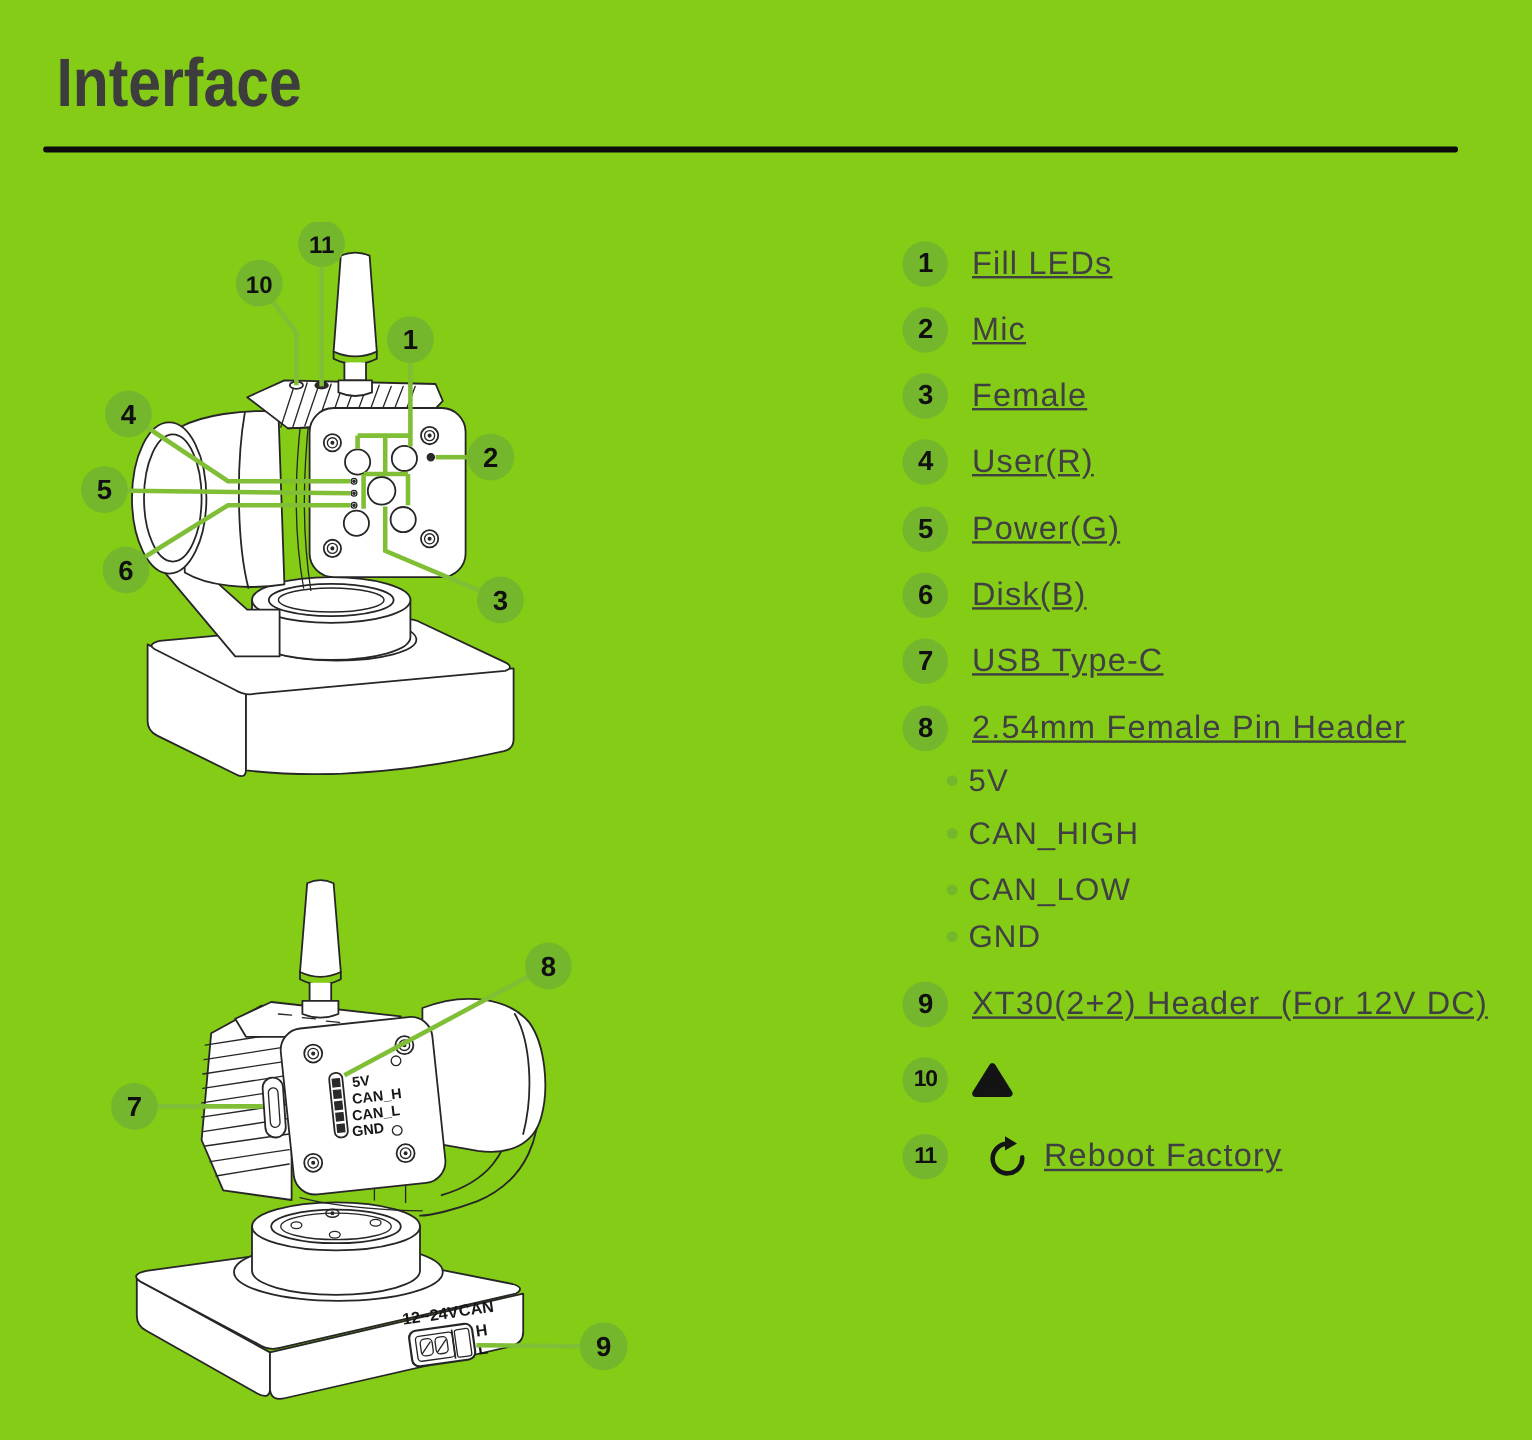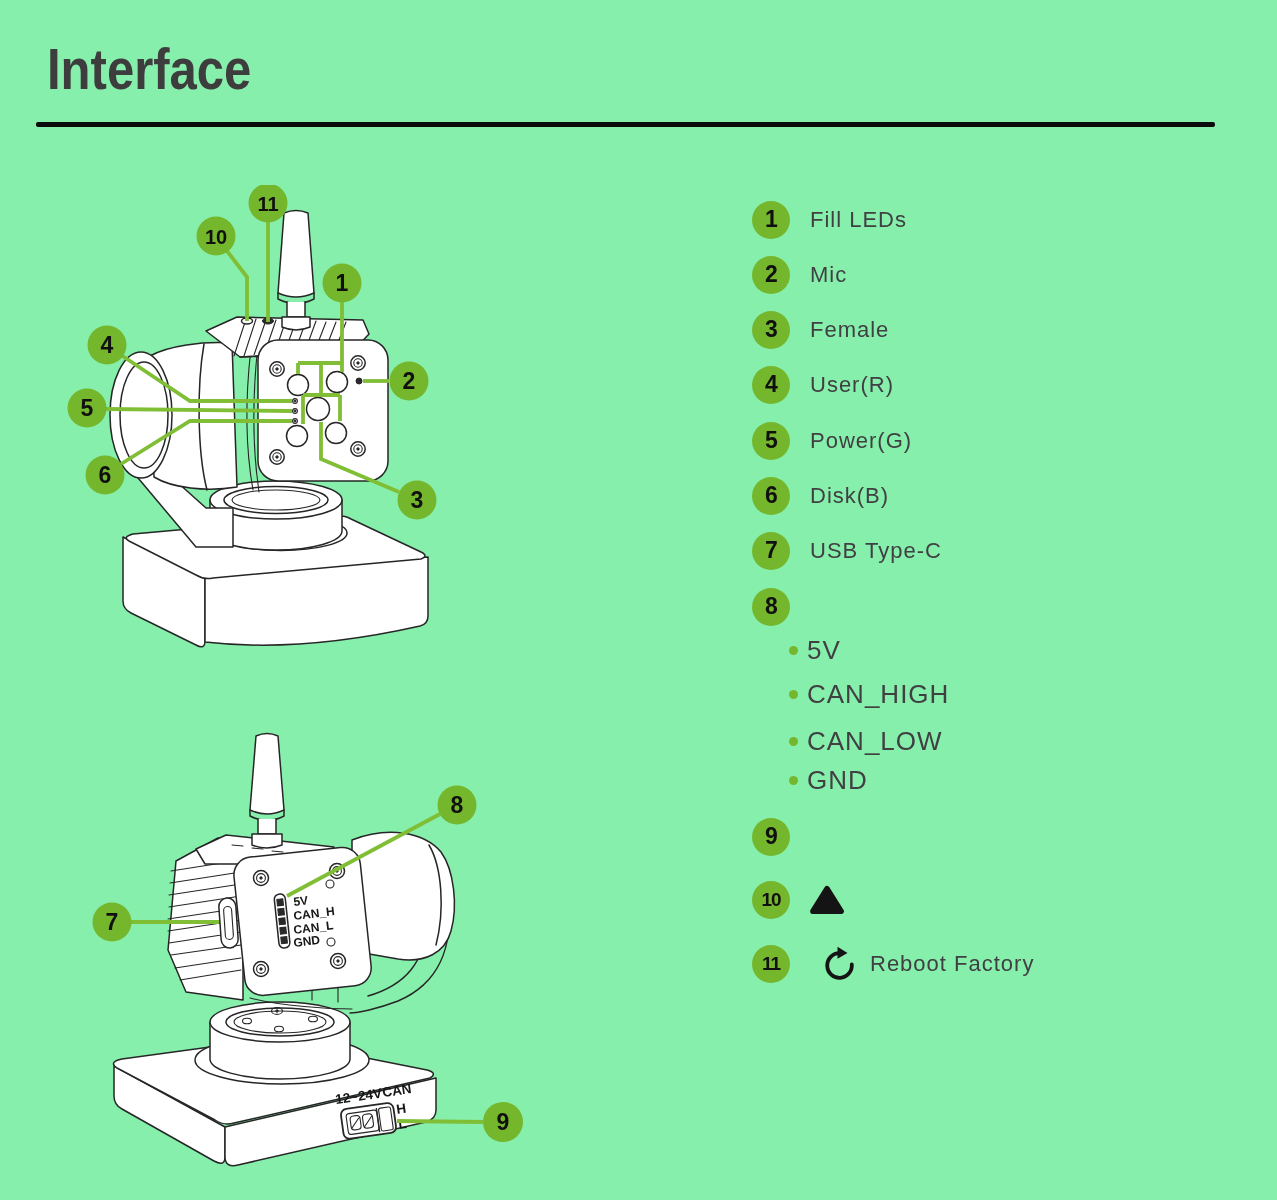--- a/index.html
+++ b/index.html
@@ -1,29 +1,29 @@
 <!DOCTYPE html>
 <html><head>
 <meta charset="utf-8">
 <style>
   html,body{margin:0;padding:0;background:#ffffff;}
-  .page{position:relative;width:1277px;height:1200px;background:#86efac;overflow:hidden;
+  .page{position:relative;width:1277px;height:1200px;background:#84cc16;overflow:hidden;
         font-family:"Liberation Sans","DejaVu Sans",sans-serif;}
   .title{position:absolute;left:47px;top:36px;margin:0;font-size:57px;font-weight:700;
          color:#3d3d3e;letter-spacing:0px;transform:scaleX(.86);transform-origin:left center;
          white-space:pre;}
   .rule{position:absolute;left:36px;top:122px;width:1179px;height:5px;background:#0b0b0b;border-radius:2px;}
 
   
   .lr{position:absolute;left:752px;display:flex;align-items:center;height:39px;}
   .badge{width:38px;height:38px;border-radius:50%;background:#75b72c;color:#101010;
          display:flex;align-items:center;justify-content:center;font-weight:700;
          font-size:23px;margin-right:20px;flex:0 0 38px;letter-spacing:-1px;}
   .badge.b2{font-size:19px;}
-  .lbl{font-size:22px;color:#404042;letter-spacing:1px;white-space:pre;}
+  .lbl{font-size:27px;color:#404042;letter-spacing:1px;white-space:pre;text-decoration:underline;}
   .licon{display:flex;align-items:center;margin-right:12px;}
   .sub{position:absolute;left:789px;display:flex;align-items:center;height:30px;}
   .dot{width:9px;height:9px;border-radius:50%;background:#75b72c;margin-right:9px;flex:0 0 9px;}
   .slbl{font-size:26px;color:#404042;letter-spacing:1px;white-space:pre;}
 
   
   .ln{fill:none;stroke:#262626;stroke-width:1.5;stroke-linejoin:round;stroke-linecap:round;}
   .wf{fill:#ffffff;stroke:#262626;stroke-width:1.5;stroke-linejoin:round;stroke-linecap:round;}
   .thin{fill:none;stroke:#262626;stroke-width:1.1;stroke-linejoin:round;stroke-linecap:round;}
   .gl{fill:none;stroke:#7fbe35;stroke-width:3.8;stroke-linecap:butt;}
@@ -299,20 +299,21 @@
     <div class="lr" style="top:476px">
       <span class="badge">6</span>
       <span class="lbl">Disk(B)</span>
     </div>
     <div class="lr" style="top:531px">
       <span class="badge">7</span>
       <span class="lbl">USB Type-C</span>
     </div>
     <div class="lr" style="top:587px">
       <span class="badge">8</span>
+      <span class="lbl">2.54mm Female Pin Header</span>
     </div>
 
     <div class="sub" style="top:635px">
       <span class="dot"></span>
       <span class="slbl">5V</span>
     </div>
     <div class="sub" style="top:679px">
       <span class="dot"></span>
       <span class="slbl">CAN_HIGH</span>
     </div>
@@ -320,20 +321,21 @@
       <span class="dot"></span>
       <span class="slbl">CAN_LOW</span>
     </div>
     <div class="sub" style="top:765px">
       <span class="dot"></span>
       <span class="slbl">GND</span>
     </div>
 
     <div class="lr" style="top:817px">
       <span class="badge">9</span>
+      <span class="lbl">XT30(2+2) Header  (For 12V DC)</span>
     </div>
 
     <div class="lr" style="top:880px">
       <span class="badge b2">10</span>
       <span class="licon">
         <svg width="34" height="30" viewBox="0 0 36 32">
           <path d="M18,4 L33,28 L3,28 Z" fill="#141414" stroke="#141414" stroke-width="6" stroke-linejoin="round"></path>
         </svg>
       </span>
     </div>

